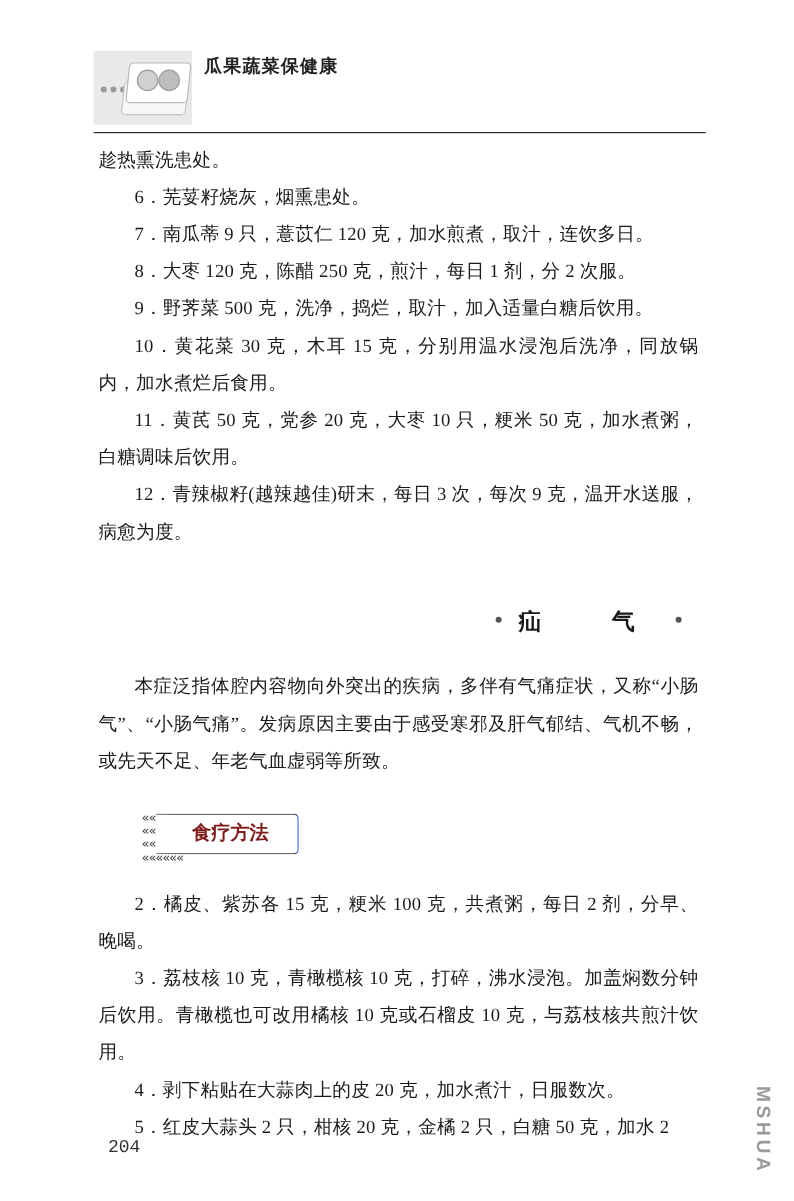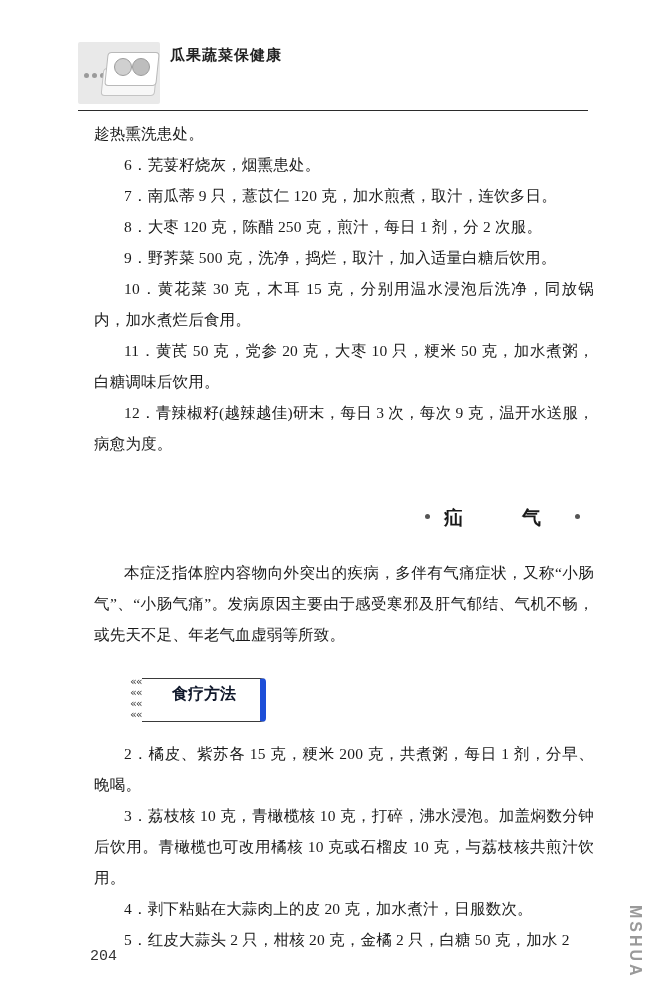--- a/index.html
+++ b/index.html
@@ -104,21 +104,21 @@
     left: 0px;
     top: 68px;
     width: 510px;
     height: 1px;
     background: #2b2b2b;
   }
 
   
   .content {
     position: absolute;
-    left: 94px;
+    left: 82px;
     top: 118px;
     width: 500px;
   }
   p.line {
     margin: 0 0 0 0;
     font-size: 15.5px;
     line-height: 31px;
     text-align: justify;
     letter-spacing: 0.2px;
   }
@@ -154,27 +154,27 @@
   
   .banner {
     margin: 26px 0 10px 0;
     position: relative;
     height: 52px;
   }
   .banner-box {
     position: absolute;
     left: 48px;
     top: 2px;
-    padding: 5px 24px 16px 30px;
+    padding: 5px 24px 6px 30px;
     font-size: 16px;
     font-weight: 700;
     font-family: "Liberation Sans", "DejaVu Sans", sans-serif;
-    color: #0f172a;
+    color: #7f1d1d;
     border-top: 1px solid #3a3a3a;
-    border-right: 6px solid #1d4ed8;
+    border-right: 1px solid #1d4ed8;
     border-bottom: 1px solid #3a3a3a;
     border-radius: 0 4px 4px 0;
     background: #ffffff;
   }
   .banner-chevrons {
     position: absolute;
     left: 36px;
     top: 0px;
     width: 40px;
     height: 44px;
@@ -254,21 +254,21 @@
     <div class="banner">
       <div class="banner-chevrons">
         <div>««««««</div>
         <div>««««««</div>
         <div>««««««</div>
         <div>««««««</div>
       </div>
       <div class="banner-box">食疗方法</div>
     </div>
 
-    <p class="line indent">2．橘皮、紫苏各 15 克，粳米 200 克，共煮粥，每日 1 剂，分早、晚喝。</p>
+    <p class="line indent">2．橘皮、紫苏各 15 克，粳米 100 克，共煮粥，每日 2 剂，分早、晚喝。</p>
     <p class="line indent">3．荔枝核 10 克，青橄榄核 10 克，打碎，沸水浸泡。加盖焖数分钟后饮用。青橄榄也可改用橘核 10 克或石榴皮 10 克，与荔枝核共煎汁饮用。</p>
     <p class="line indent">4．剥下粘贴在大蒜肉上的皮 20 克，加水煮汁，日服数次。</p>
     <p class="line indent">5．红皮大蒜头 2 只，柑核 20 克，金橘 2 只，白糖 50 克，加水 2</p>
   </div>
 
   <div class="page-number">204</div>
 
   <div class="side-tab">
     <div class="vtext">MSHUA</div>
   </div>

